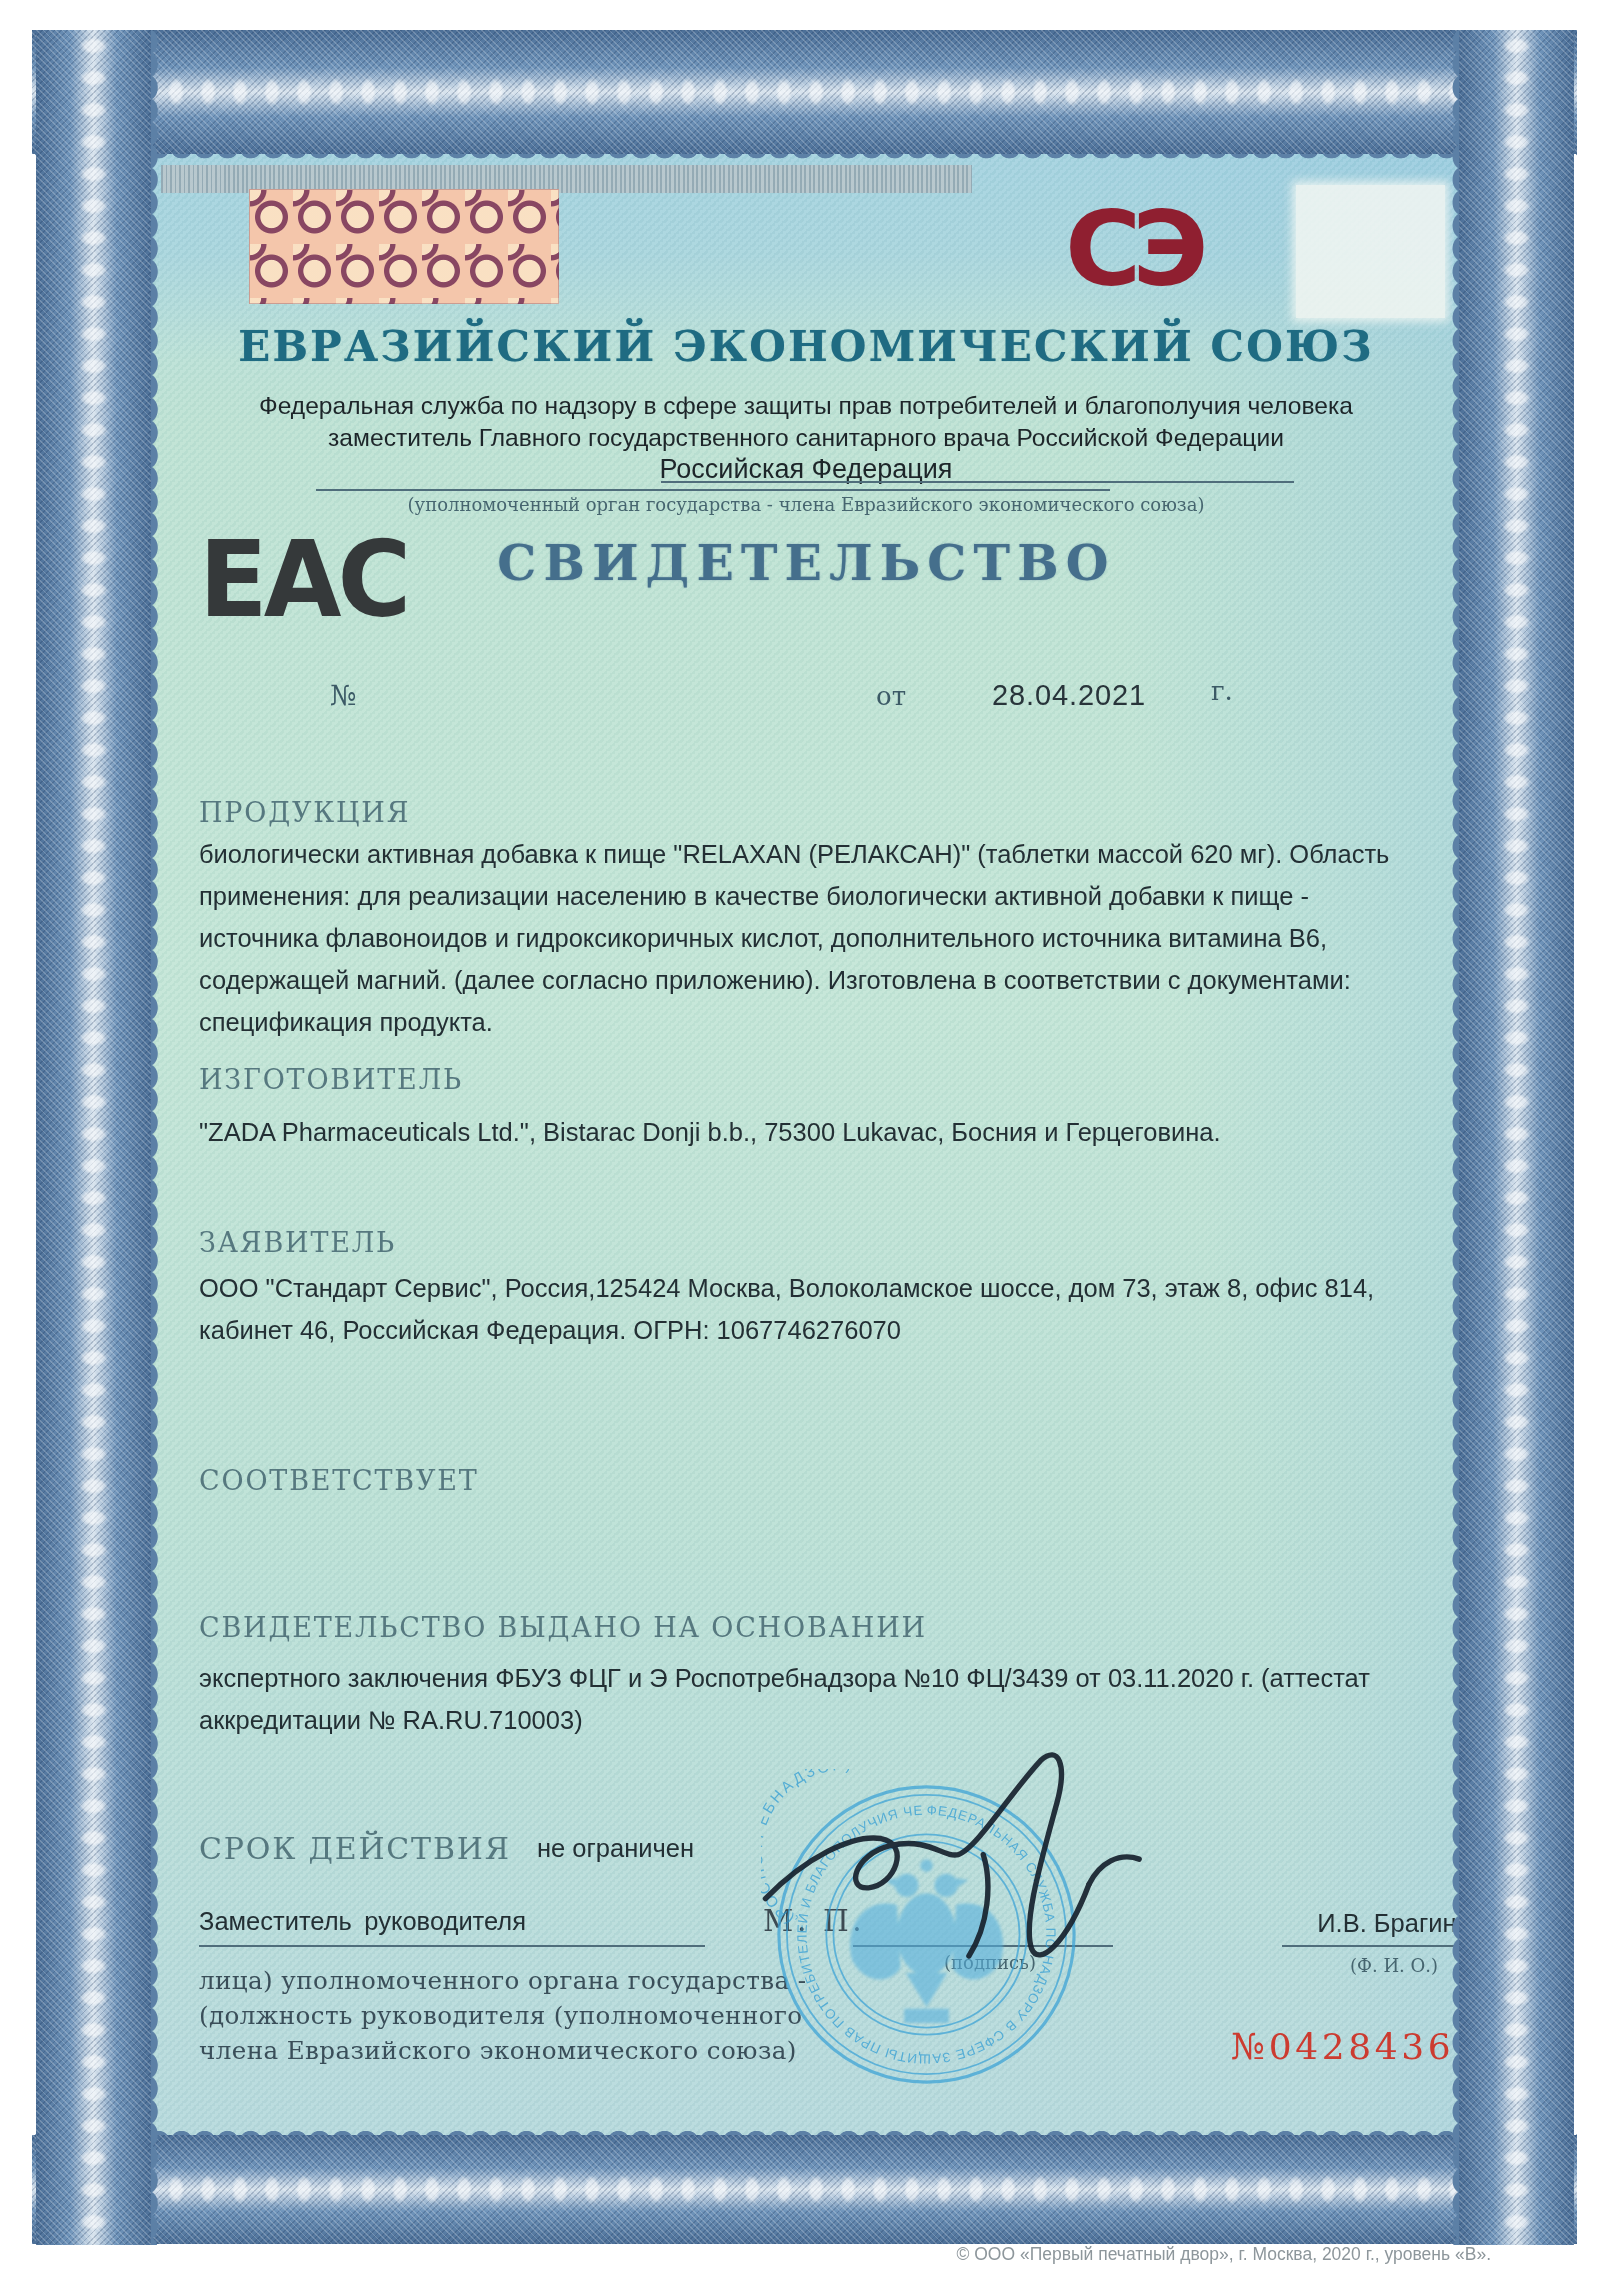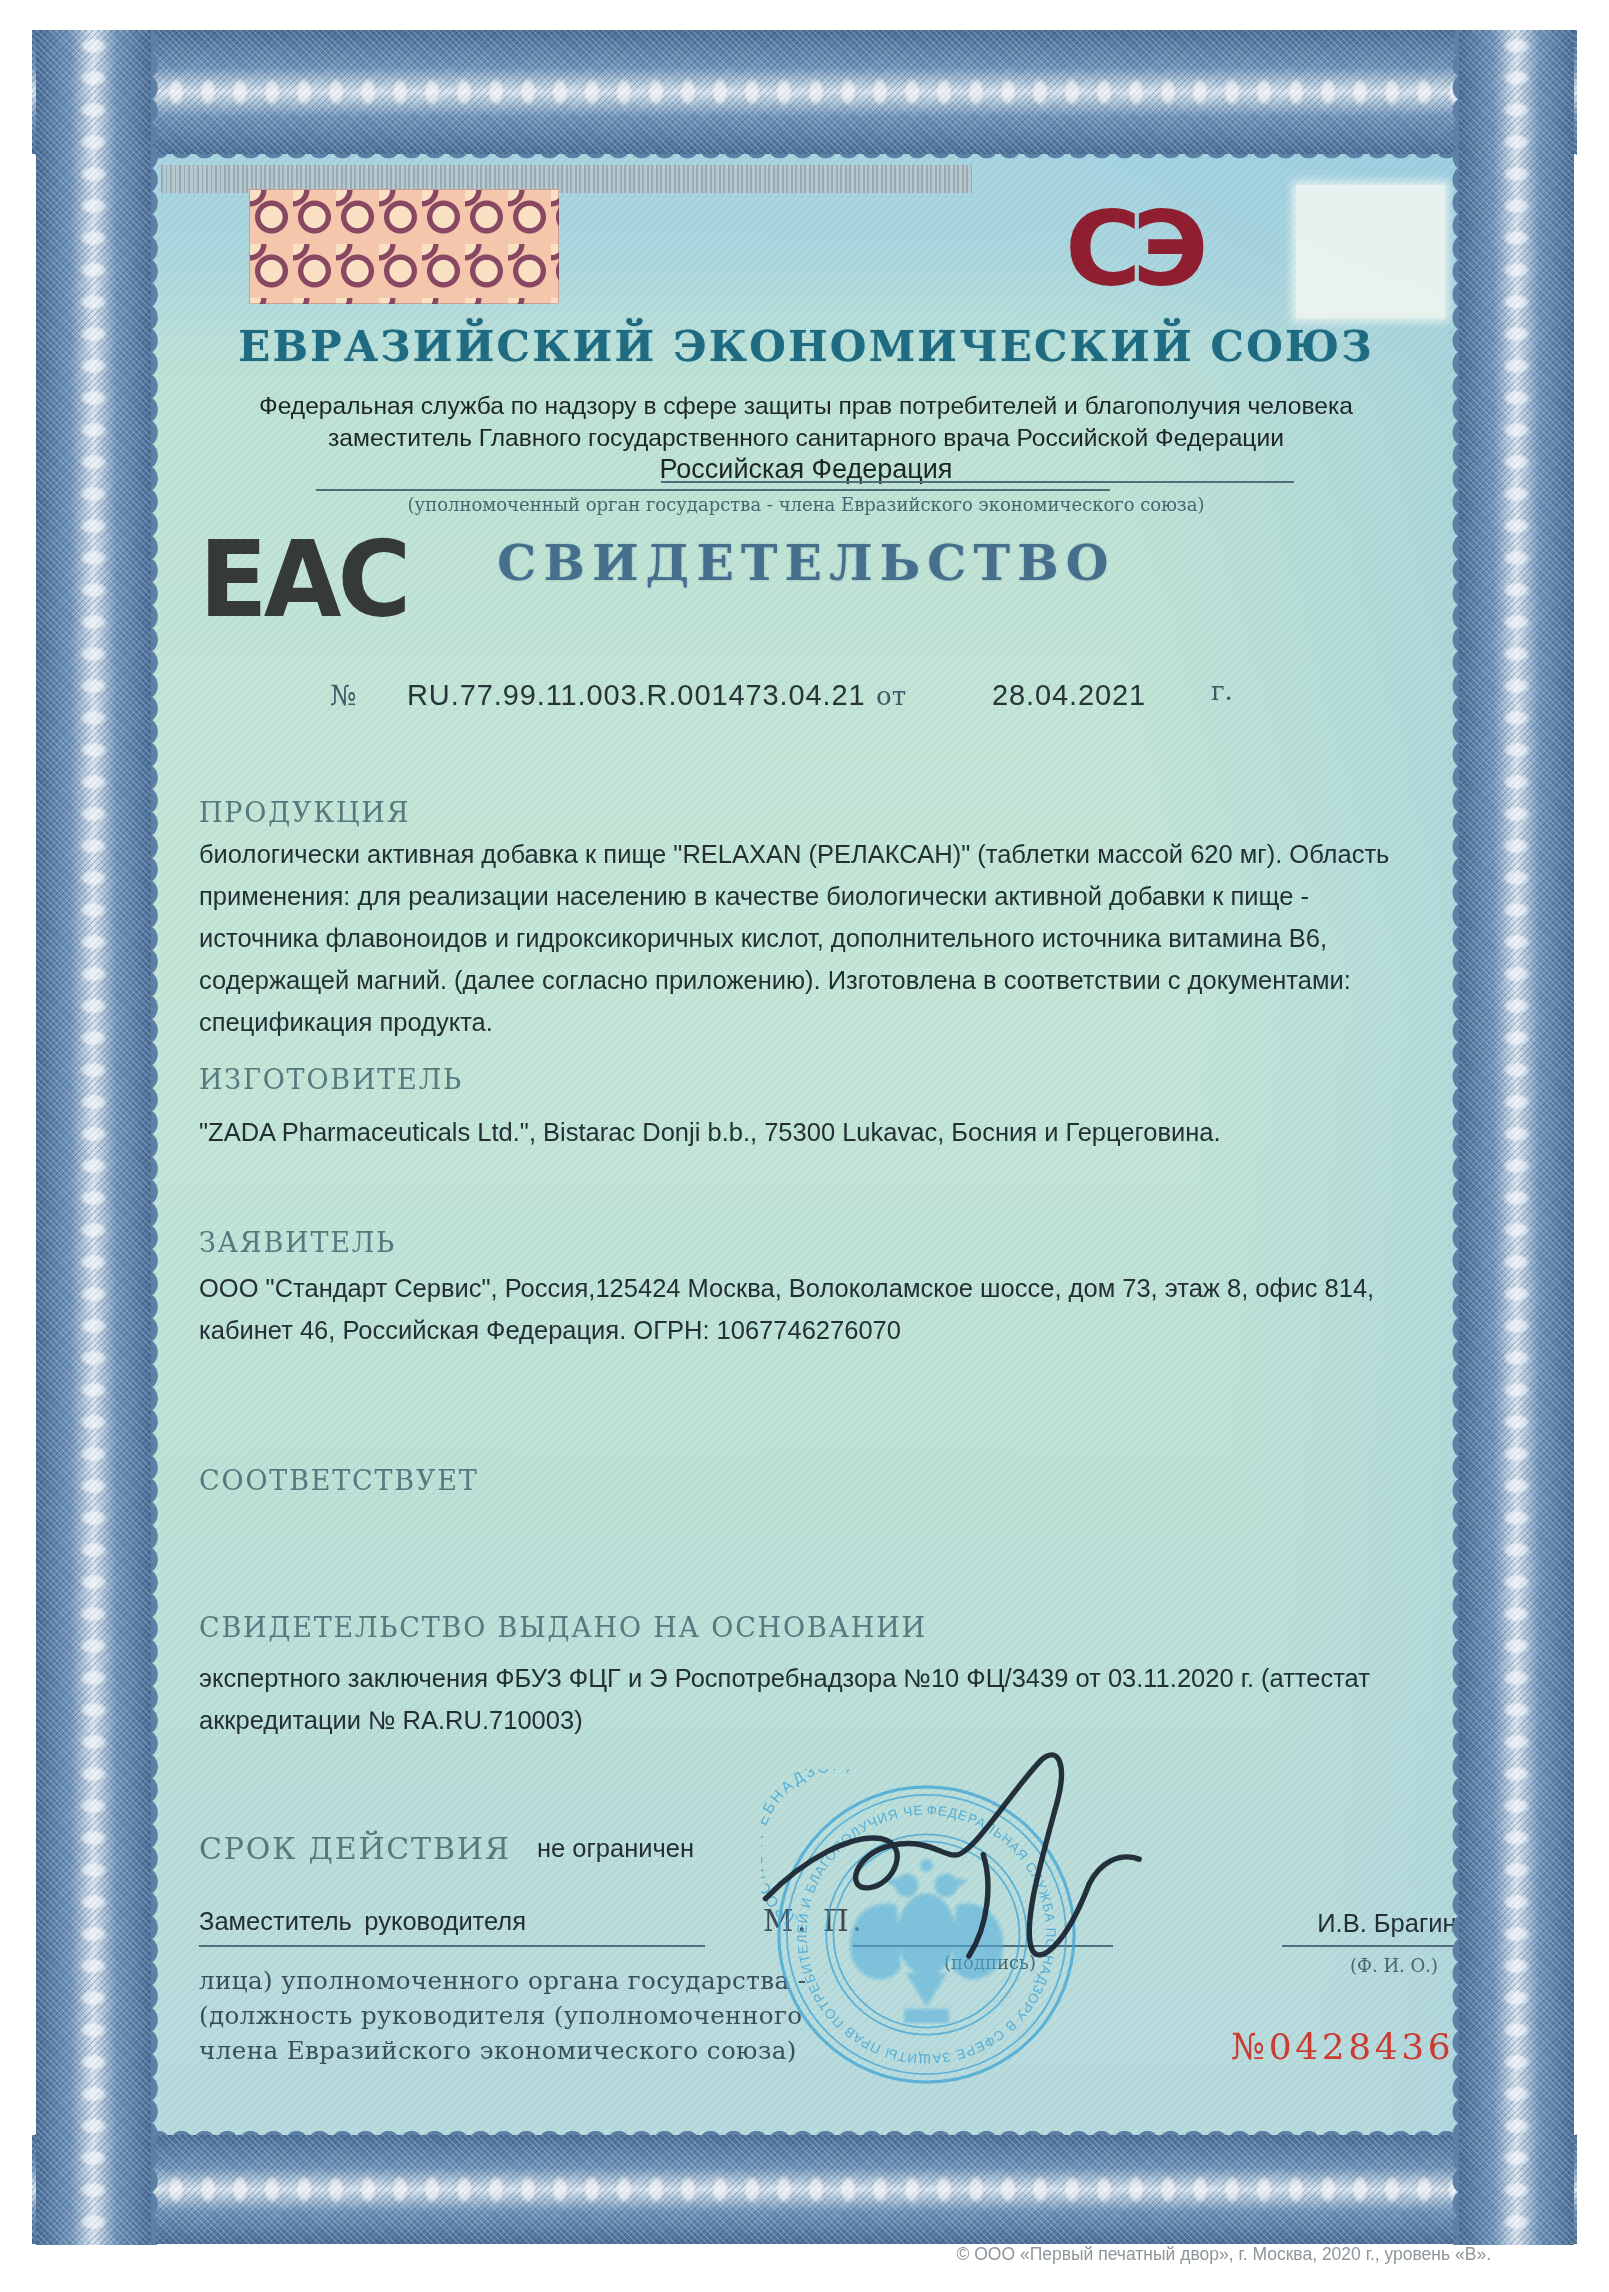--- a/index.html
+++ b/index.html
@@ -101,21 +101,20 @@
   <div class="abs hline center" style="left:152px;top:424px;width:1308px;">заместитель Главного государственного санитарного врача Российской Федерации</div>
   <div class="abs rule" style="left:661px;top:481px;width:633px;"></div>
   <div class="abs rule" style="left:316px;top:489px;width:794px;"></div>
   <div class="abs serifsmall center" style="left:152px;top:494px;width:1308px;font-size:18px;">(уполномоченный орган государства - члена Евразийского экономического союза)</div>
 
   <div class="abs eac" style="left:199px;top:518px;">ЕАС</div>
 
   <div class="abs doc-title center" style="left:269px;top:534px;width:1075px;">СВИДЕТЕЛЬСТВО</div>
 
   <div class="abs serifsmall" style="left:330px;top:679px;font-size:28px;color:#3c5a66;">№</div>
-  <div class="abs" style="left:407px;top:679px;font-size:29px;letter-spacing:0.9px;color:#28343a;">RU.77.99.11.003.R.001473.04.21</div>
   <div class="abs serifsmall" style="left:876px;top:681px;font-size:26px;color:#3c5a66;">от</div>
   <div class="abs" style="left:992px;top:679px;font-size:29px;letter-spacing:0.9px;color:#28343a;text-align:right;">28.04.2021</div>
   <div class="abs serifsmall" style="left:1211px;top:676px;font-size:26px;color:#3c5a66;">г.</div>
 
   <div class="abs serifhead" style="left:199px;top:797px;">ПРОДУКЦИЯ</div>
   <div class="abs bodytext" style="left:199px;top:833px;width:1209px;">биологически активная добавка к пище "RELAXAN (РЕЛАКСАН)" (таблетки массой 620 мг). Область применения: для реализации населению в качестве биологически активной добавки к пище - источника флавоноидов и гидроксикоричных кислот, дополнительного источника витамина В6, содержащей магний. (далее согласно приложению). Изготовлена в соответствии с документами: спецификация продукта.</div>
 
   <div class="abs serifhead" style="left:199px;top:1064px;">ИЗГОТОВИТЕЛЬ</div>
   <div class="abs bodytext" style="left:199px;top:1111px;width:1218px;">"ZADA Pharmaceuticals Ltd.", Bistarac Donji b.b., 75300 Lukavac, Босния и Герцеговина.</div>
 

